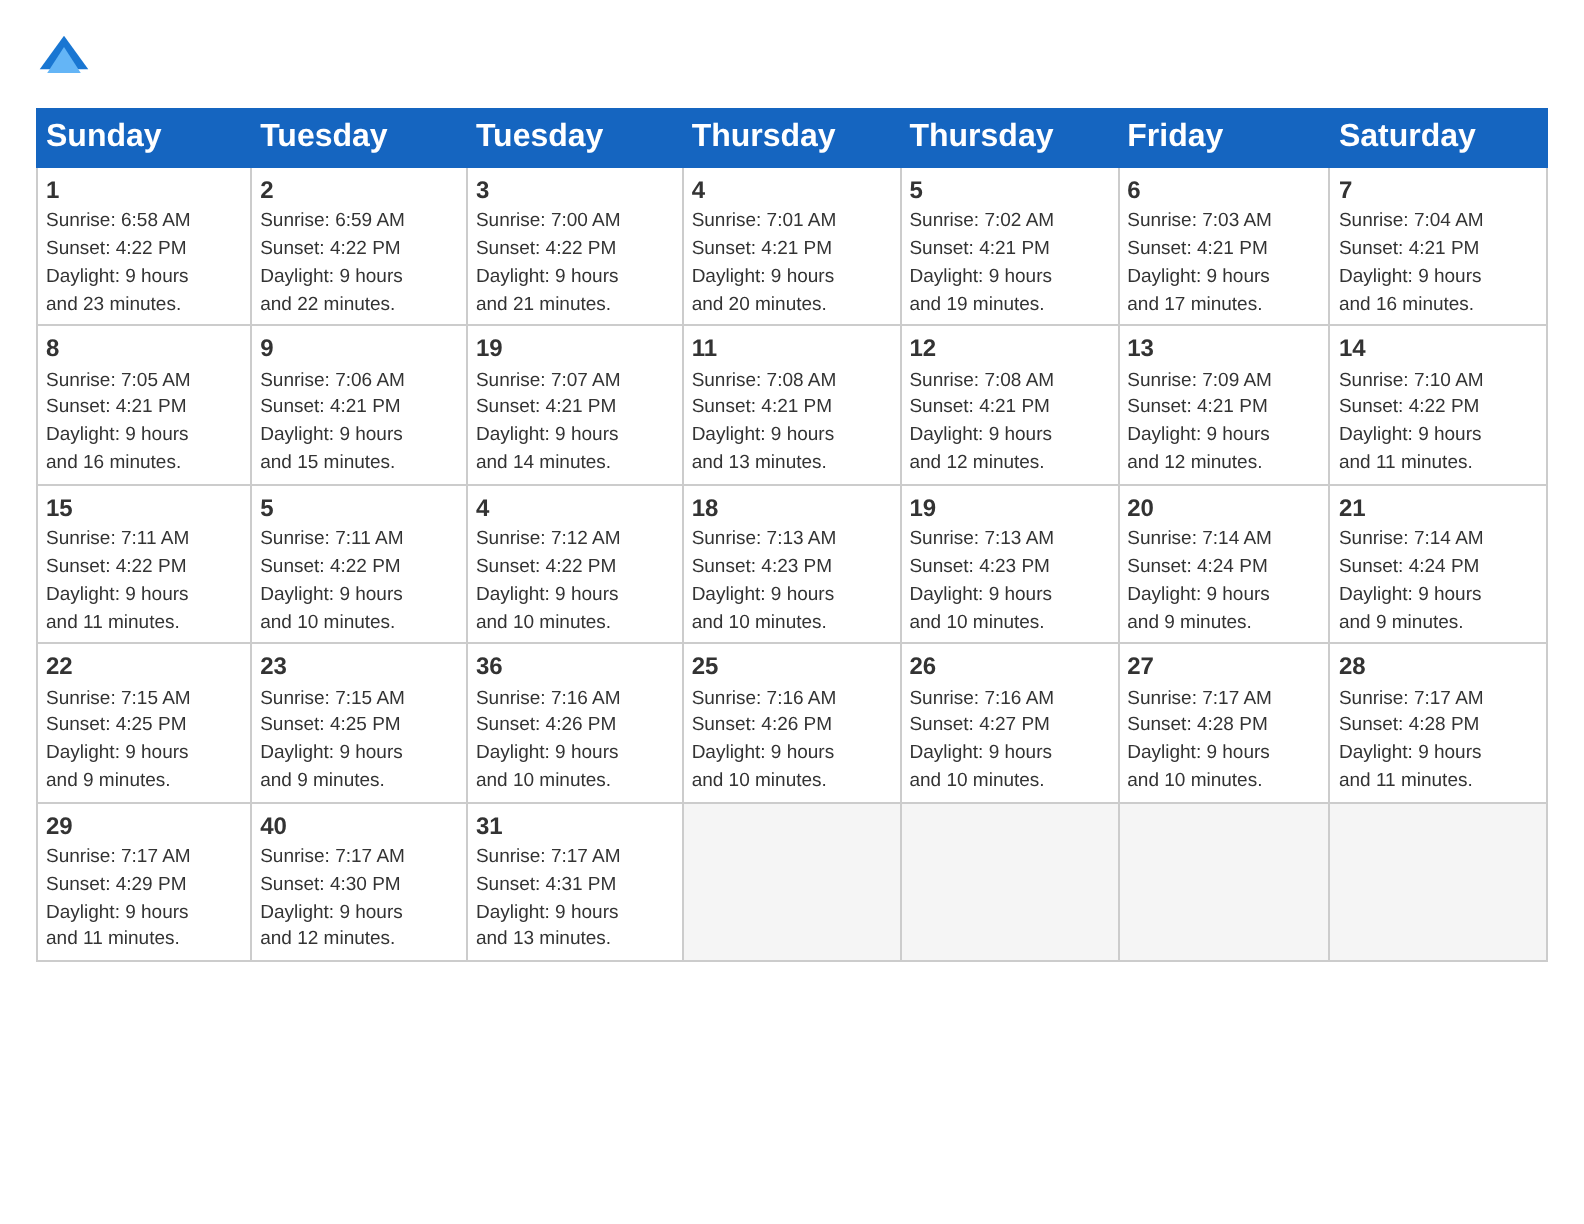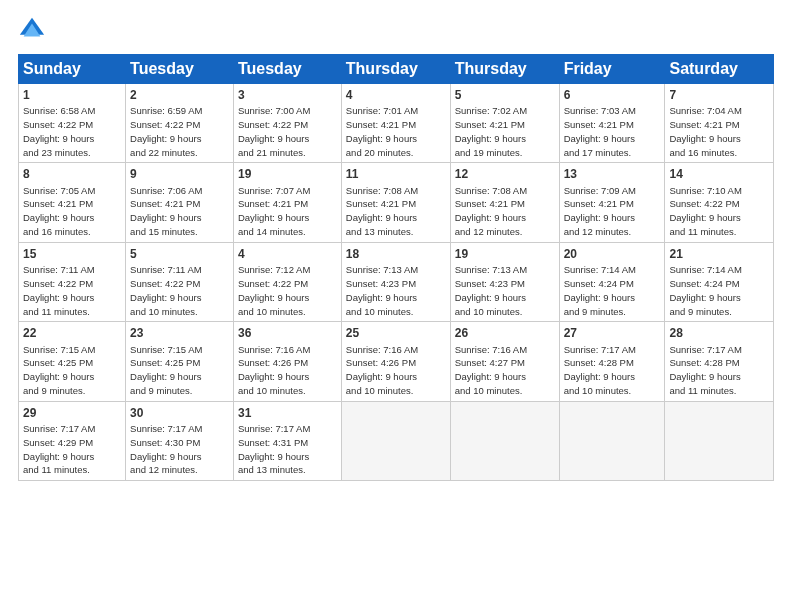--- a/index.html
+++ b/index.html
@@ -166,21 +166,21 @@
           <td><span class="day-num">22</span><span class="day-info">Sunrise: 7:15 AM<br>Sunset: 4:25 PM<br>Daylight: 9 hours<br>and 9 minutes.</span></td>
           <td><span class="day-num">23</span><span class="day-info">Sunrise: 7:15 AM<br>Sunset: 4:25 PM<br>Daylight: 9 hours<br>and 9 minutes.</span></td>
           <td><span class="day-num">36</span><span class="day-info">Sunrise: 7:16 AM<br>Sunset: 4:26 PM<br>Daylight: 9 hours<br>and 10 minutes.</span></td>
           <td><span class="day-num">25</span><span class="day-info">Sunrise: 7:16 AM<br>Sunset: 4:26 PM<br>Daylight: 9 hours<br>and 10 minutes.</span></td>
           <td><span class="day-num">26</span><span class="day-info">Sunrise: 7:16 AM<br>Sunset: 4:27 PM<br>Daylight: 9 hours<br>and 10 minutes.</span></td>
           <td><span class="day-num">27</span><span class="day-info">Sunrise: 7:17 AM<br>Sunset: 4:28 PM<br>Daylight: 9 hours<br>and 10 minutes.</span></td>
           <td><span class="day-num">28</span><span class="day-info">Sunrise: 7:17 AM<br>Sunset: 4:28 PM<br>Daylight: 9 hours<br>and 11 minutes.</span></td>
         </tr>
         <tr>
           <td><span class="day-num">29</span><span class="day-info">Sunrise: 7:17 AM<br>Sunset: 4:29 PM<br>Daylight: 9 hours<br>and 11 minutes.</span></td>
-          <td><span class="day-num">30</span><span class="day-info">Sunrise: 7:17 AM<br>Sunset: 4:30 PM<br>Daylight: 9 hours<br>and 12 minutes.</span></td>
+          <td><span class="day-num">40</span><span class="day-info">Sunrise: 7:17 AM<br>Sunset: 4:30 PM<br>Daylight: 9 hours<br>and 12 minutes.</span></td>
           <td><span class="day-num">31</span><span class="day-info">Sunrise: 7:17 AM<br>Sunset: 4:31 PM<br>Daylight: 9 hours<br>and 13 minutes.</span></td>
           <td class="empty"></td>
           <td class="empty"></td>
           <td class="empty"></td>
           <td class="empty"></td>
         </tr>
       </tbody>
   </table>
 </div>
 

